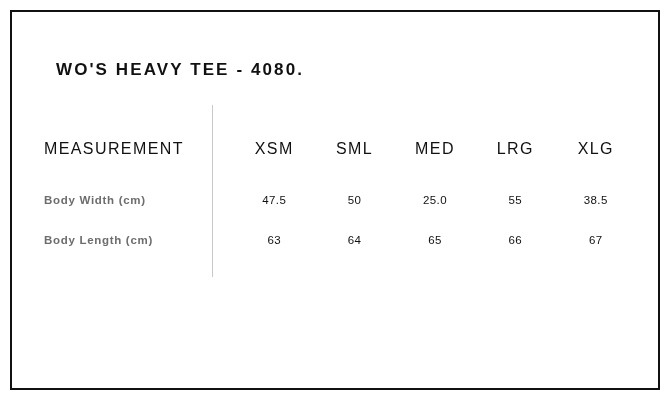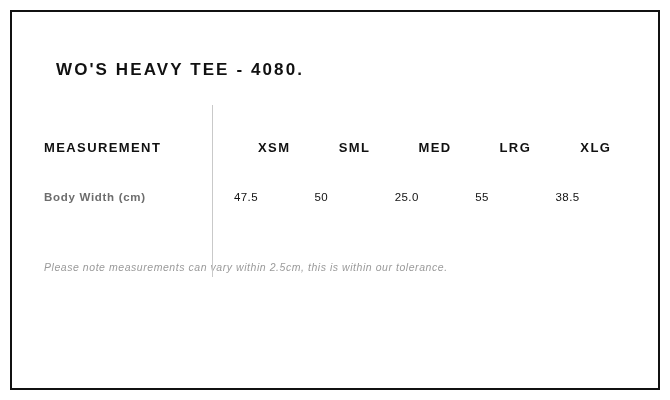--- a/index.html
+++ b/index.html
@@ -60,35 +60,35 @@
     table-layout: fixed;
   }
   th, td {
     padding: 0;
     margin: 0;
   }
   .col-measure {
     width: 190px;
   }
   thead th {
-    font-size: 13px;
-    font-weight: bold;
+    font-size: 16px;
+    font-weight: normal;
     letter-spacing: 1.4px;
     color: #111111;
     text-align: center;
     padding-bottom: 22px;
     vertical-align: top;
   }
   thead th.measure-head {
     text-align: left;
   }
   tbody td {
     font-size: 11.5px;
     color: #111111;
-    text-align: left;
+    text-align: center;
     padding: 14px 0;
     letter-spacing: 0.4px;
   }
   tbody td.row-label {
     text-align: left;
     color: #6d6d6d;
     letter-spacing: 0.7px;
     font-weight: bold;
   }
   .note {
@@ -123,20 +123,27 @@
         </thead>
         <tbody>
           <tr>
             <td class="row-label col-measure">Body Width (cm)</td>
             <td>47.5</td>
             <td>50</td>
             <td>25.0</td>
             <td>55</td>
             <td>38.5</td>
           </tr>
+          <tr>
+            <td class="row-label col-measure">Body Length (cm)</td>
+            <td>63</td>
+            <td>64</td>
+            <td>65</td>
+            <td>66</td>
+            <td>67</td>
+          </tr>
         </tbody>
       </table>
     </div>
 
-    <div class="note">Please note measurements can vary within 2.5cm, this is within our tolerance.</div>
 
   </div>
 </div>
 
 </body></html>

